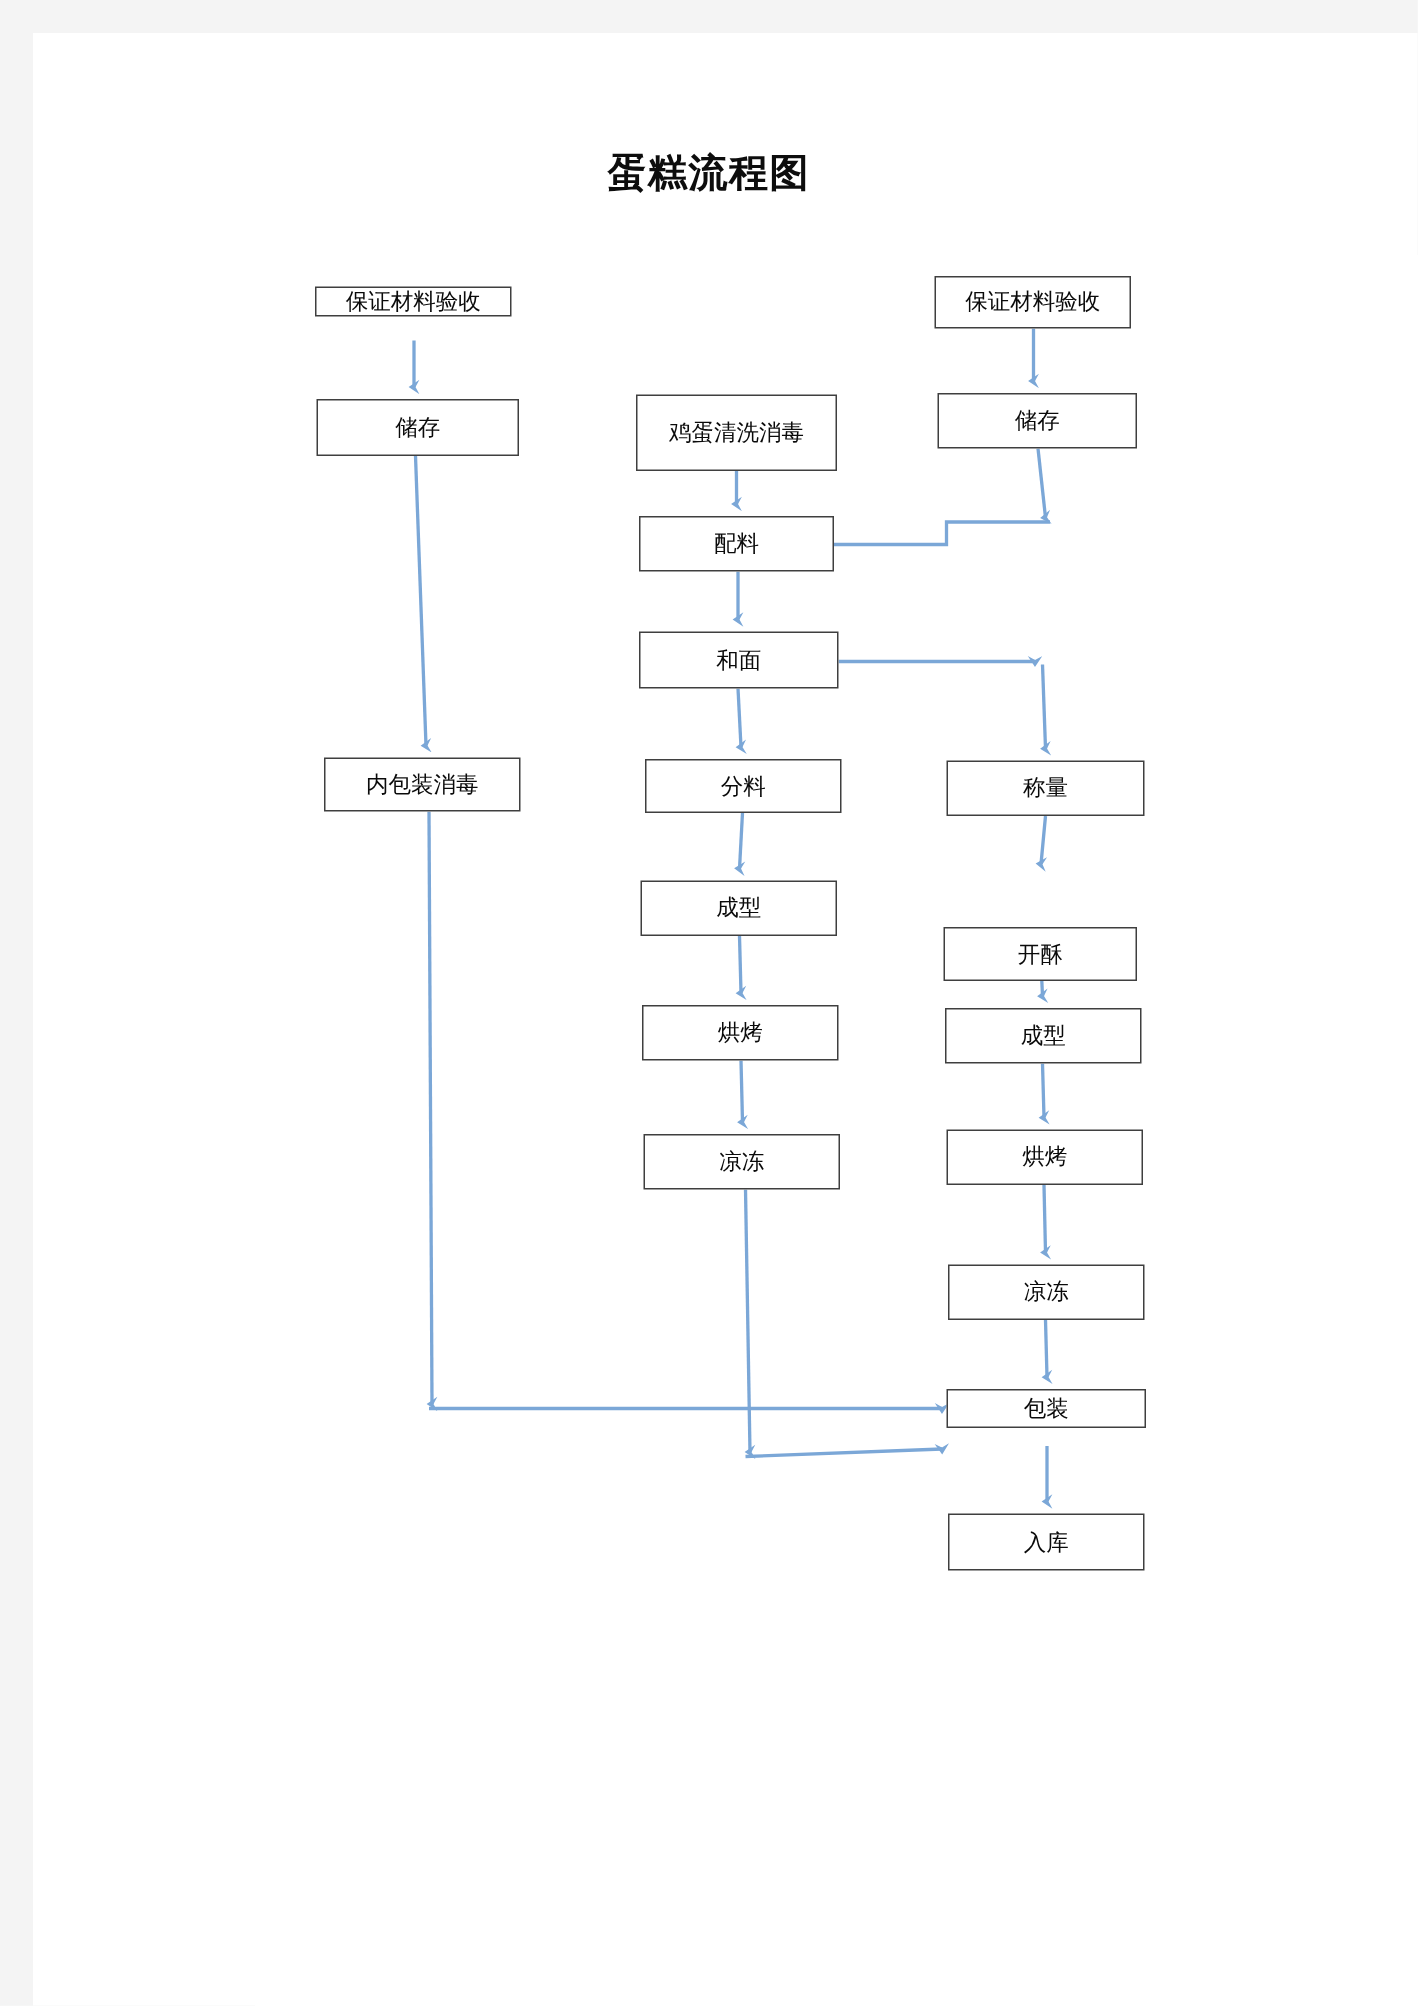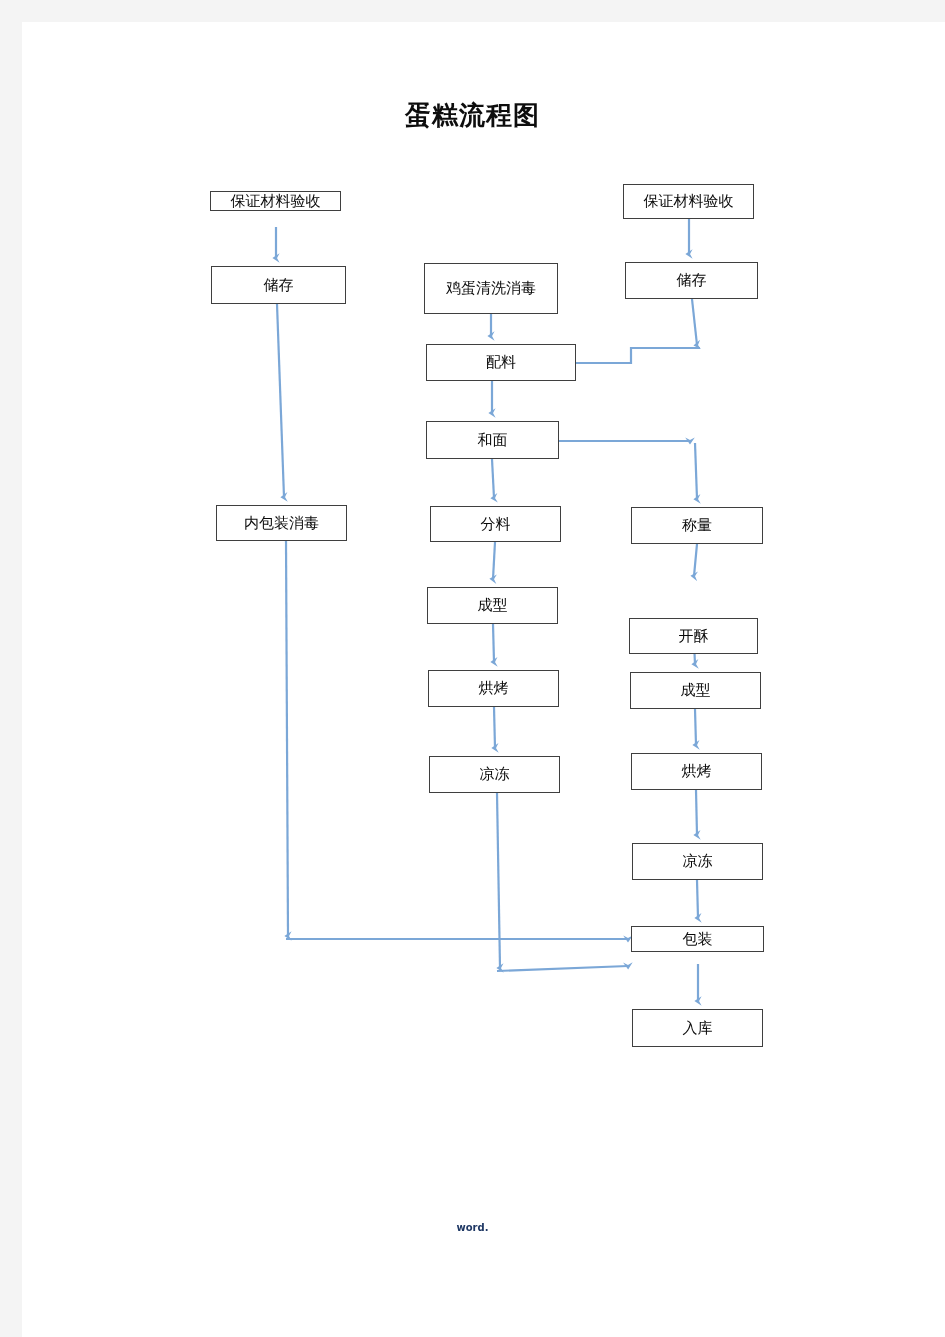--- a/index.html
+++ b/index.html
@@ -146,21 +146,21 @@
     <div class="node" style="left:211px; top:266px; width:135px; height:38px;">
       <span>储存</span>
     </div>
     <div class="node" style="left:216px; top:505px; width:131px; height:36px;">
       <span>内包装消毒</span>
     </div>
 
     <div class="node" style="left:424px; top:263px; width:134px; height:51px;">
       <span>鸡蛋清洗消毒</span>
     </div>
-    <div class="node" style="left:426px; top:344px; width:150px; height:37px;">
+    <div class="node" style="left:426px; top:344px; width:130px; height:37px;">
       <span>配料</span>
     </div>
     <div class="node" style="left:426px; top:421px; width:133px; height:38px;">
       <span>和面</span>
     </div>
     <div class="node" style="left:430px; top:506px; width:131px; height:36px;">
       <span>分料</span>
     </div>
     <div class="node" style="left:427px; top:587px; width:131px; height:37px;">
       <span>成型</span>
@@ -193,16 +193,15 @@
     <div class="node" style="left:632px; top:843px; width:131px; height:37px;">
       <span>凉冻</span>
     </div>
     <div class="node" style="left:631px; top:926px; width:133px; height:26px;">
       <span>包装</span>
     </div>
     <div class="node" style="left:632px; top:1009px; width:131px; height:38px;">
       <span>入库</span>
     </div>
 
-    <div class="footer">word.</div>
 
   </div>
 </div>
 
 </body></html>

